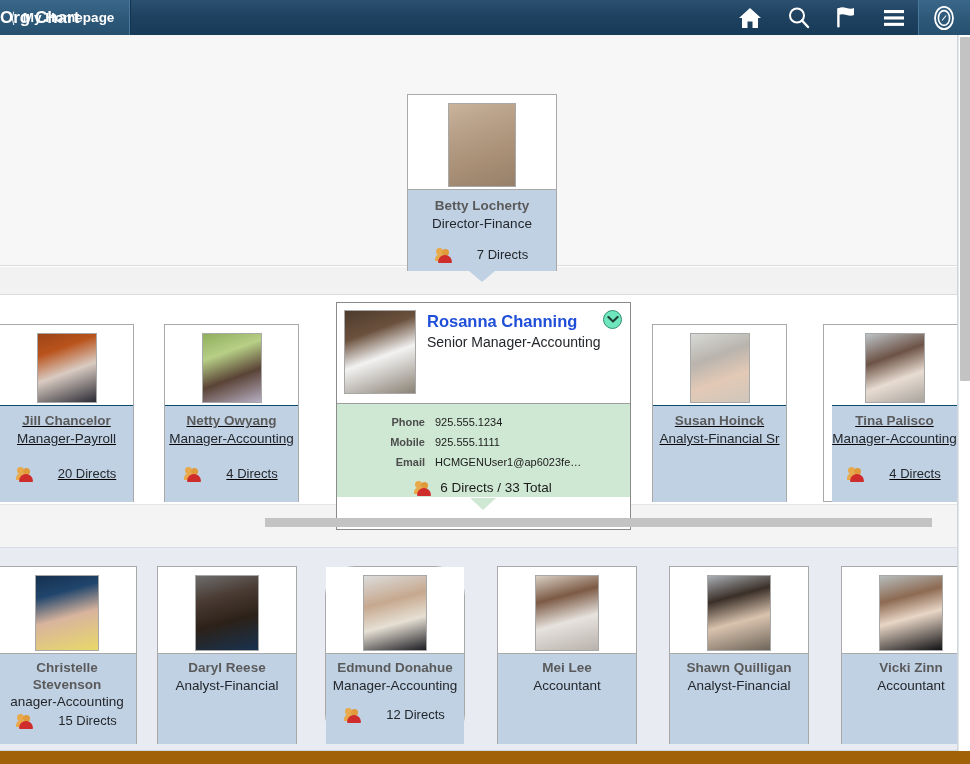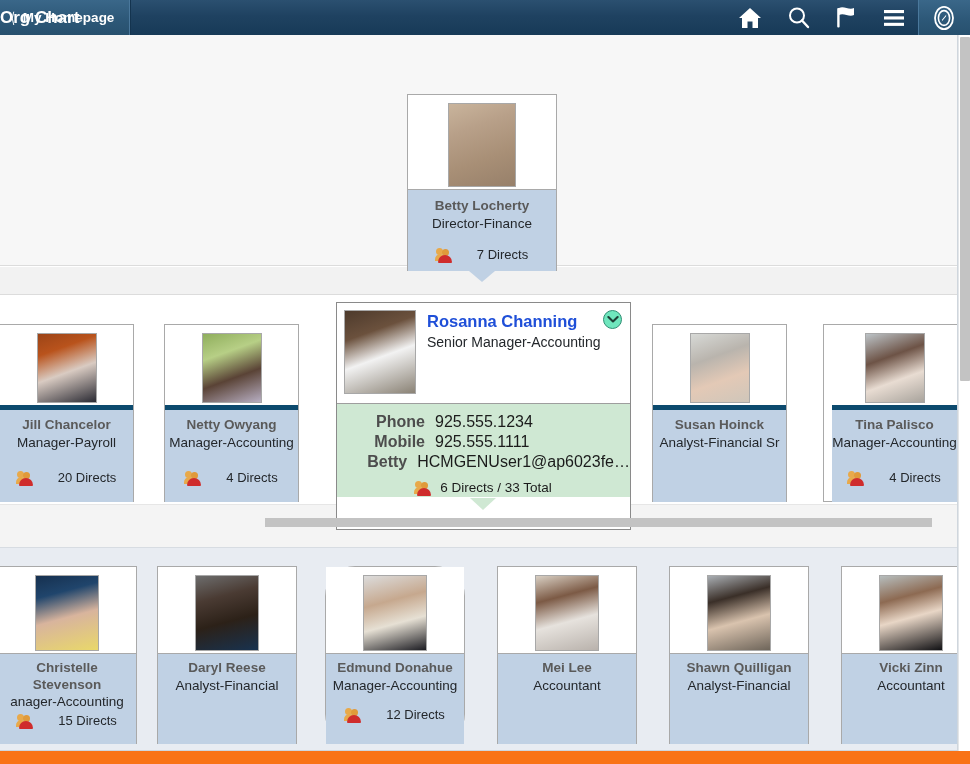--- a/index.html
+++ b/index.html
@@ -58,21 +58,21 @@
     display: flex; align-items: center; justify-content: center;
     background: linear-gradient(to bottom, #3a6789 0%, #2d5878 55%, #27506e 100%);
     box-shadow: inset 1px 0 0 #4a789c;
     cursor: pointer;
   }
 
   
   #page {
     position: relative;
     width: 970px; height: 729px;
-    background: #f97316;
+    background: #a16207;
   }
   #chart-viewport {
     position: absolute;
     left: 0; top: 0;
     width: 958px; height: 716px;
     background: #ffffff;
     border-right: 1px solid #cfd6dd;
     border-bottom: 1px solid #cfd6dd;
     overflow: hidden;
   }
@@ -159,21 +159,21 @@
   #card-root .photo { width: 68px; height: 84px;
     background-image: linear-gradient(160deg,#c9b49c 0%,#b8a089 30%,#a88f76 65%,#97806a 100%); }
   #card-root .info { height: 82px; padding-top: 7px; border-top: 1px solid #a9a9a9; }
   #card-root .directs { margin-top: 14px; }
   #arrow-root { left: 469px; top: 236px; border-top: 11px solid #c0d1e4; }
 
   
   .sib { top: 289px; width: 135px; height: 178px; }
   .sib .photo-area { height: 80px; padding-top: 5px; }
   .sib .photo { width: 60px; height: 70px; }
-  .sib .info { height: 97px; padding-top: 6px; border-top: 5px solid #0c4a6e; }
+  .sib .info { height: 97px; padding-top: 6px; border-top: 1px solid #0c4a6e; text-decoration: underline; }
   .sib .directs { margin-top: 18px; align-items: flex-end; }
 
   #card-jill  { left: -1px;  }
   #card-netty { left: 164px; }
   #card-susan { left: 652px; }
   #card-tina  { left: 823px; padding-left: 8px; }
 
   #card-jill .photo  { background-image: linear-gradient(160deg,#9c4417 0%,#b9531c 25%,#d9cbc2 55%,#2a2a33 100%); }
   #card-netty .photo { background-image: linear-gradient(160deg,#8fae5c 0%,#b7cf86 30%,#5a4336 62%,#b7aec2 100%); }
   #card-susan .photo { background-image: linear-gradient(160deg,#d7d9d6 0%,#b9b4ad 35%,#e3c9b6 65%,#cfc6ba 100%); }
@@ -212,21 +212,21 @@
     display: flex; align-items: center; justify-content: center;
     cursor: pointer;
   }
   #expand-icon svg { display: block; }
   #focus-detail {
     height: 94px;
     background: #cfe8d3;
     border-top: 1px solid #9e9e9e;
     padding-top: 8px;
   }
-  .drow { display: flex; font-size: 16px; line-height: 20px; align-items: flex-end; }
+  .drow { display: flex; font-size: 11px; line-height: 20px; align-items: flex-end; }
   .drow .dlabel {
     width: 98px; text-align: right; padding-right: 10px;
     color: #4d4d4d; font-weight: bold;
   }
   .drow .dval { color: #1b1b1b; }
   #focus-directs {
     display: flex; align-items: center; justify-content: center; gap: 7px;
     font-size: 13.5px; color: #1b1b1b; margin-top: 8px;
   }
   #arrow-focus { left: 470px; top: 463px; border-top: 12px solid #cfe8d3; }
@@ -429,21 +429,21 @@
       <div id="focus-detail">
         <div class="drow">
           <span class="dlabel">Phone</span>
           <span class="dval">925.555.1234</span>
         </div>
         <div class="drow">
           <span class="dlabel">Mobile</span>
           <span class="dval">925.555.1111</span>
         </div>
         <div class="drow">
-          <span class="dlabel">Betty</span>
+          <span class="dlabel">Email</span>
           <span class="dval">HCMGENUser1@ap6023fe…</span>
         </div>
         <div id="focus-directs">
           <span class="ppl">
               <i class="bh"></i>
               <i class="bb"></i>
               <i class="fh"></i>
               <i class="fb"></i>
             </span>
           <span>6 Directs / 33 Total</span>

